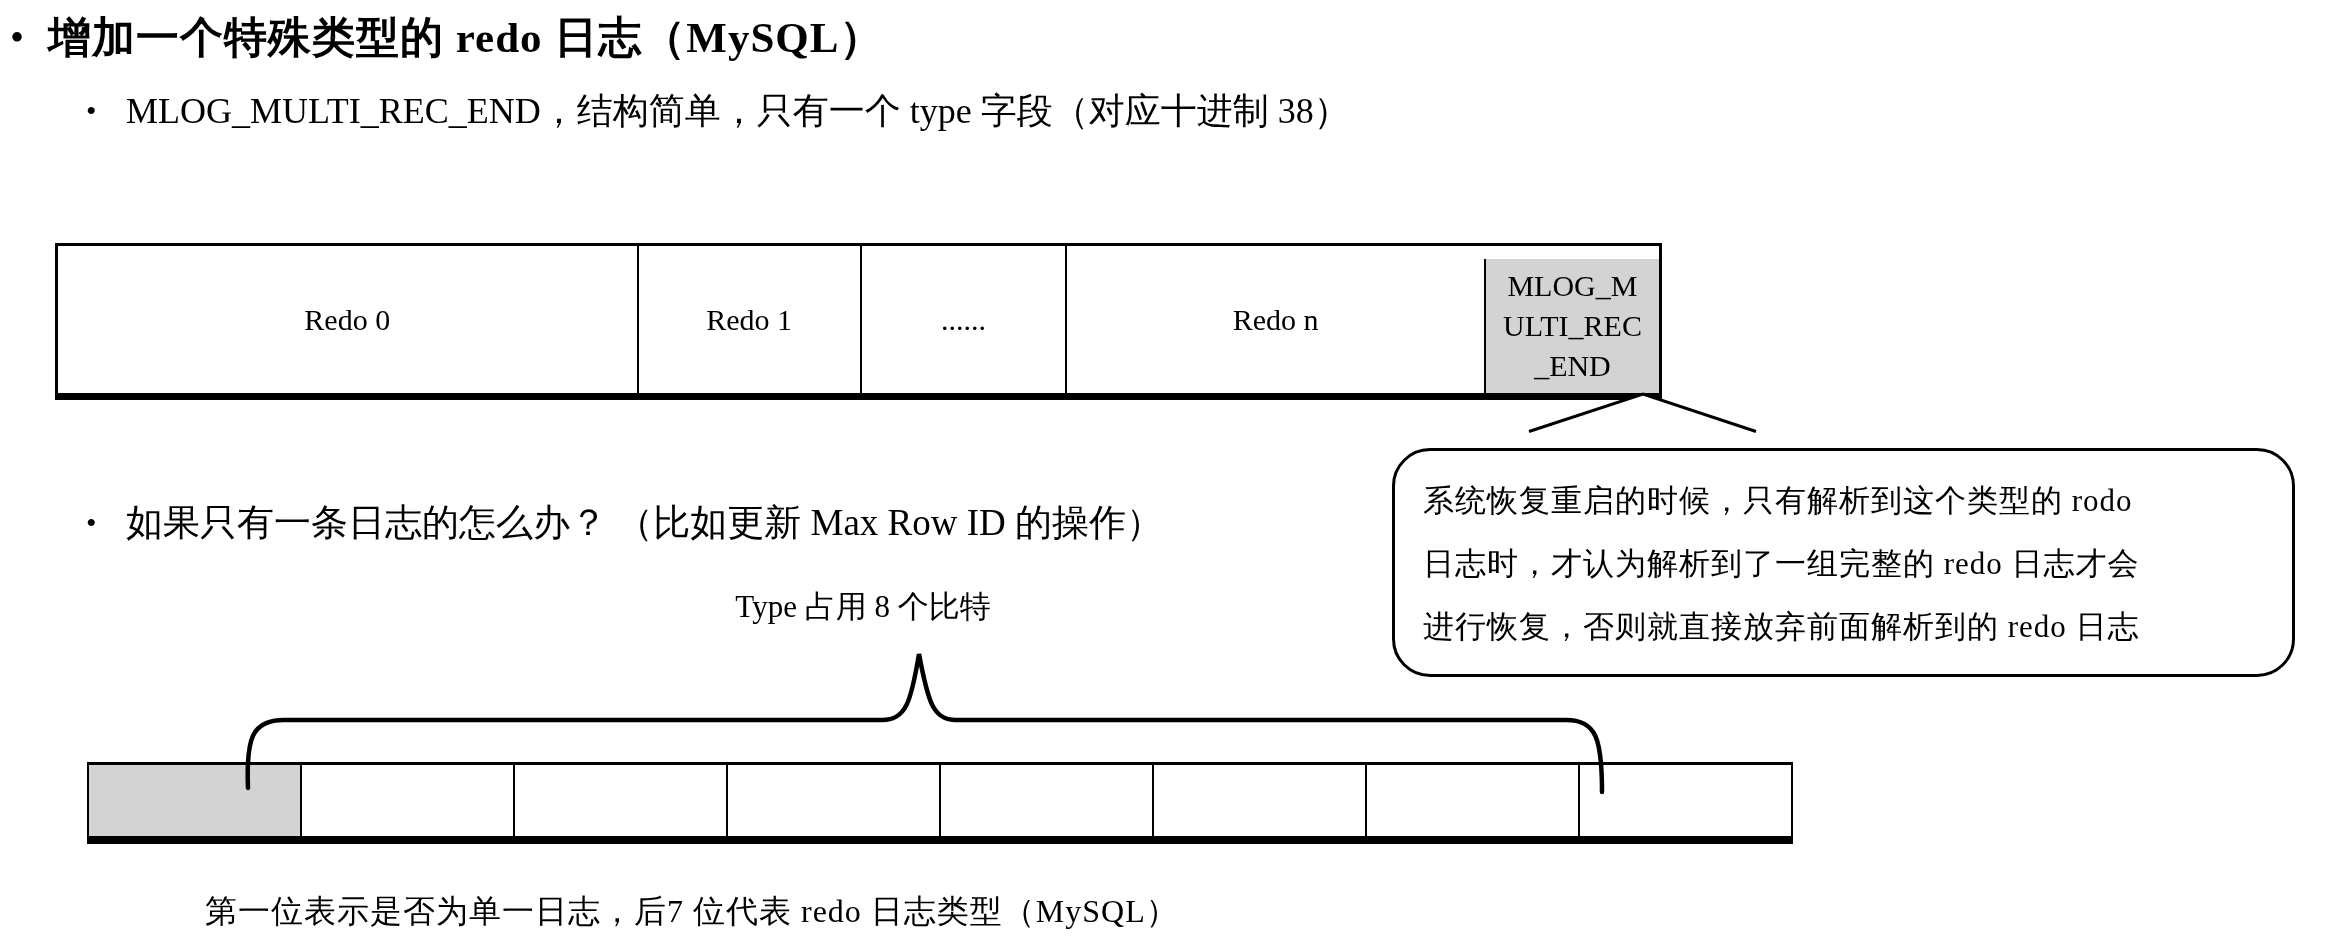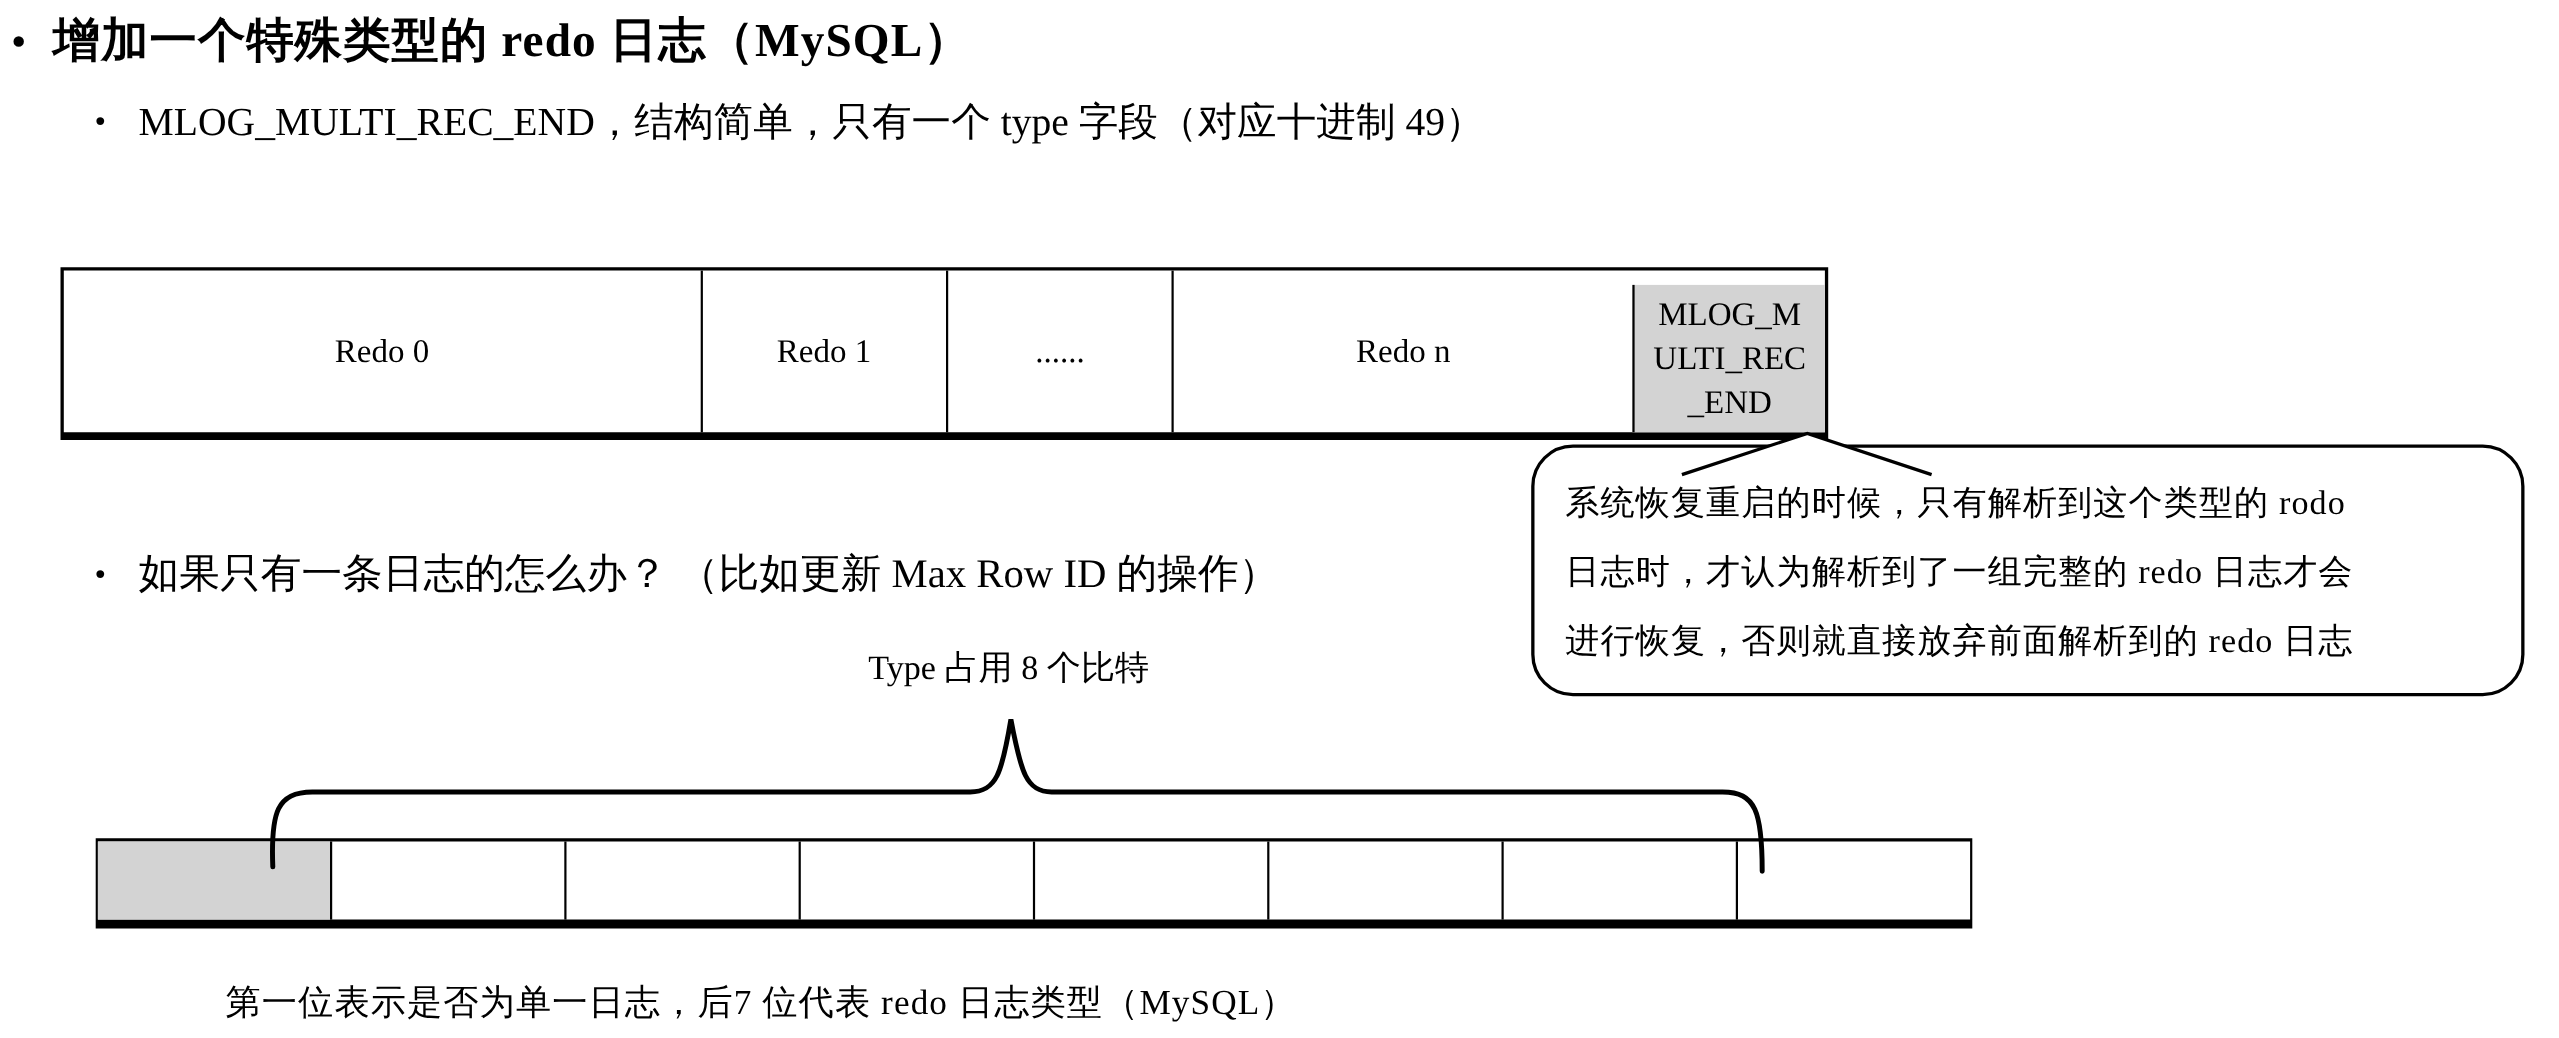--- a/index.html
+++ b/index.html
@@ -48,31 +48,31 @@
   .redo-table .cell:first-child { border-left: none; }
   .redo-table .c0 { width: 625px; }
   .redo-table .c1 { width: 241px; }
   .redo-table .c2 { width: 222px; }
   .redo-table .c3 { width: 452px; }
   .redo-table .c4 { width: 189px; background: #d3d3d3; margin-top: 13px; }
   .redo-table .c4 .ln { display: block; line-height: 40px; }
 
   
   .callout {
-    position: absolute; left: 1392px; top: 404px;
+    position: absolute; left: 1392px; top: 448px;
     width: 903px; height: 229px;
     border: 3px solid #000; border-radius: 38px;
     background: #fff;
     padding: 18px 0 0 28px;
   }
   .callout .line { font-size: 31px; line-height: 63px; white-space: nowrap; letter-spacing: 1px; }
 
   
   .type-label {
-    position: absolute; left: 917px; top: 586px;
+    position: absolute; left: 863px; top: 586px;
     transform: translateX(-50%);
     font-size: 31px; white-space: nowrap;
   }
 
   
   .bit-row {
     position: absolute; left: 87px; top: 762px;
     width: 1706px; height: 82px;
     display: flex;
     border-top: 3px solid #000;
@@ -104,21 +104,21 @@
 
 <div class="canvas">
 
   <div class="title-row">
     <span class="dot">•</span>
     <span class="txt">增加一个特殊类型的 redo 日志（MySQL）</span>
   </div>
 
   <div class="bullet2-row">
     <span class="dot">•</span>
-    <span class="txt">MLOG_MULTI_REC_END，结构简单，只有一个 type 字段（对应十进制 49）</span>
+    <span class="txt">MLOG_MULTI_REC_END，结构简单，只有一个 type 字段（对应十进制 38）</span>
   </div>
 
   <div class="redo-table">
     <div class="cell c0">Redo 0</div>
     <div class="cell c1">Redo 1</div>
     <div class="cell c2">......</div>
     <div class="cell c3">Redo n</div>
     <div class="cell c4">
       <div>
         <span class="ln">MLOG_M</span>

